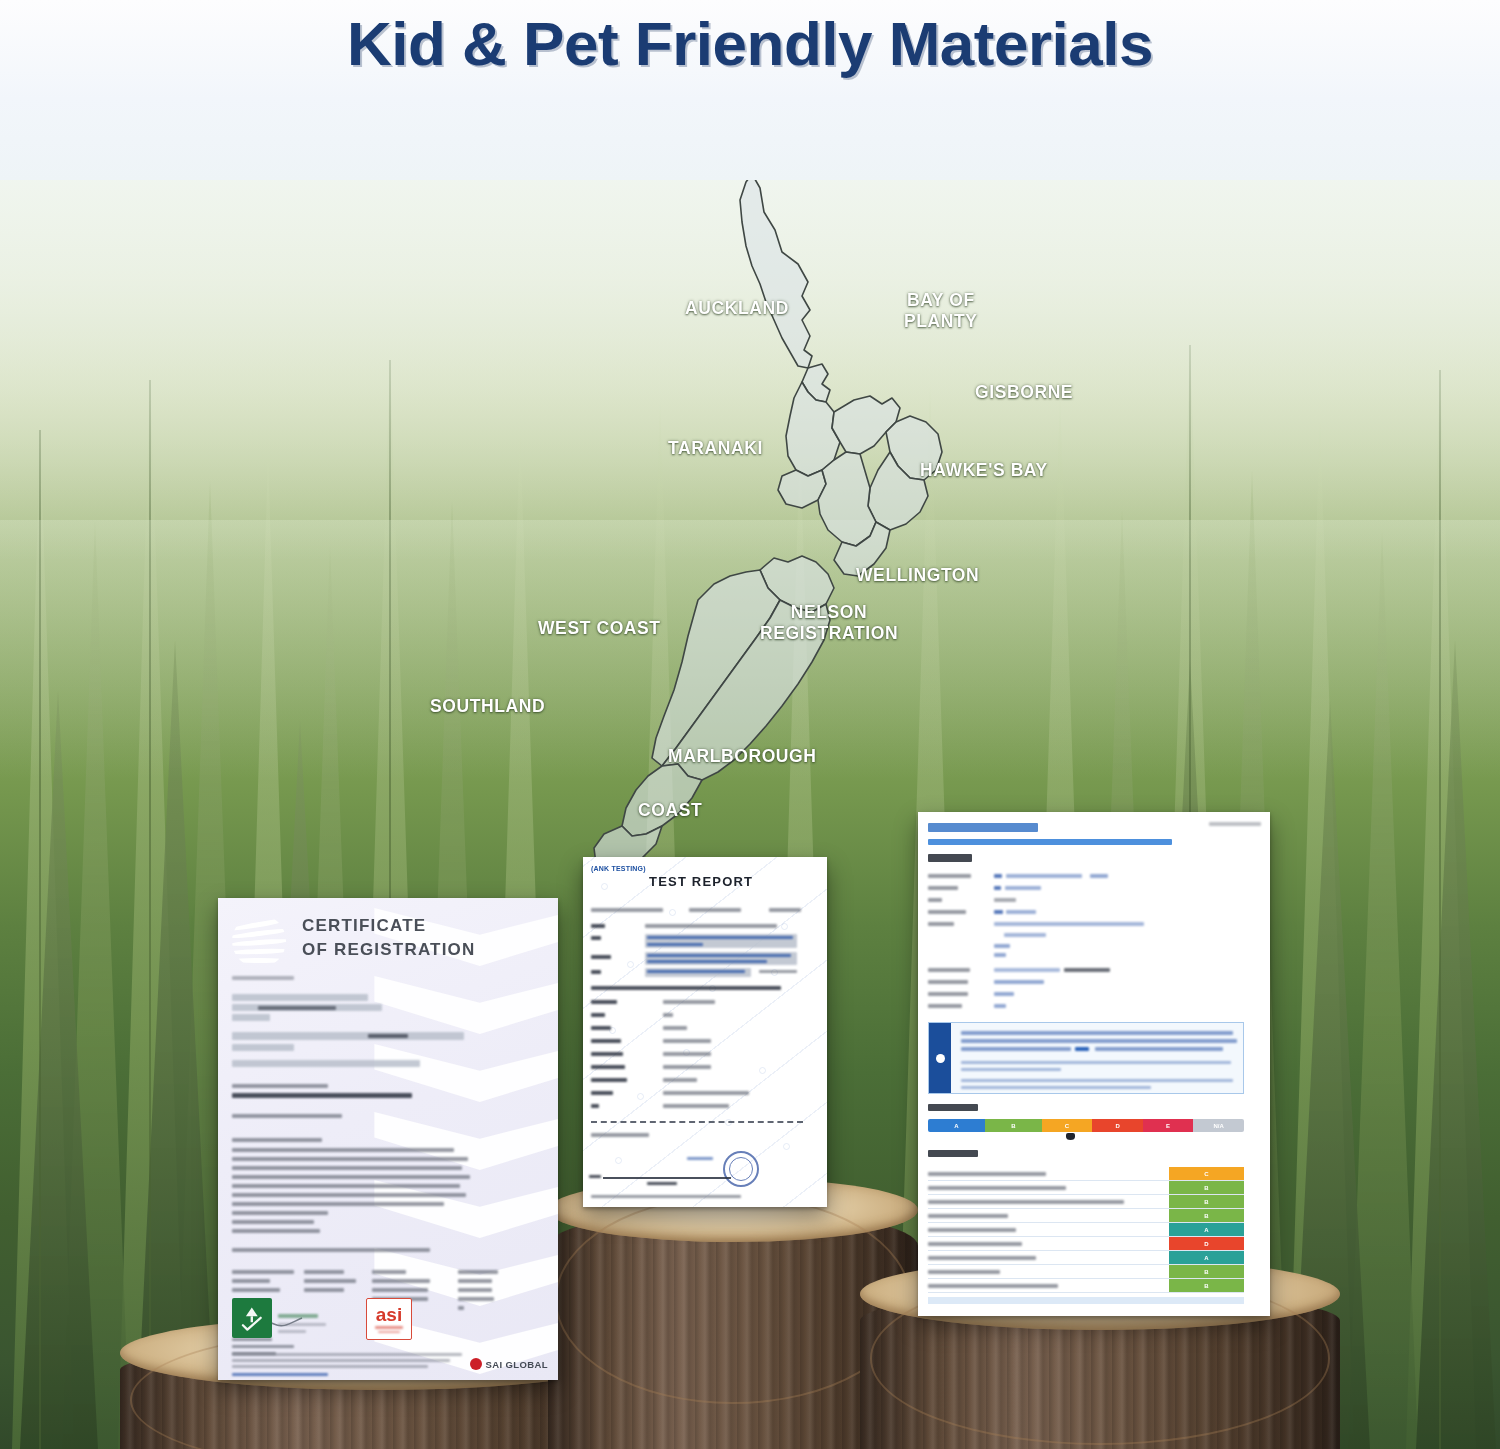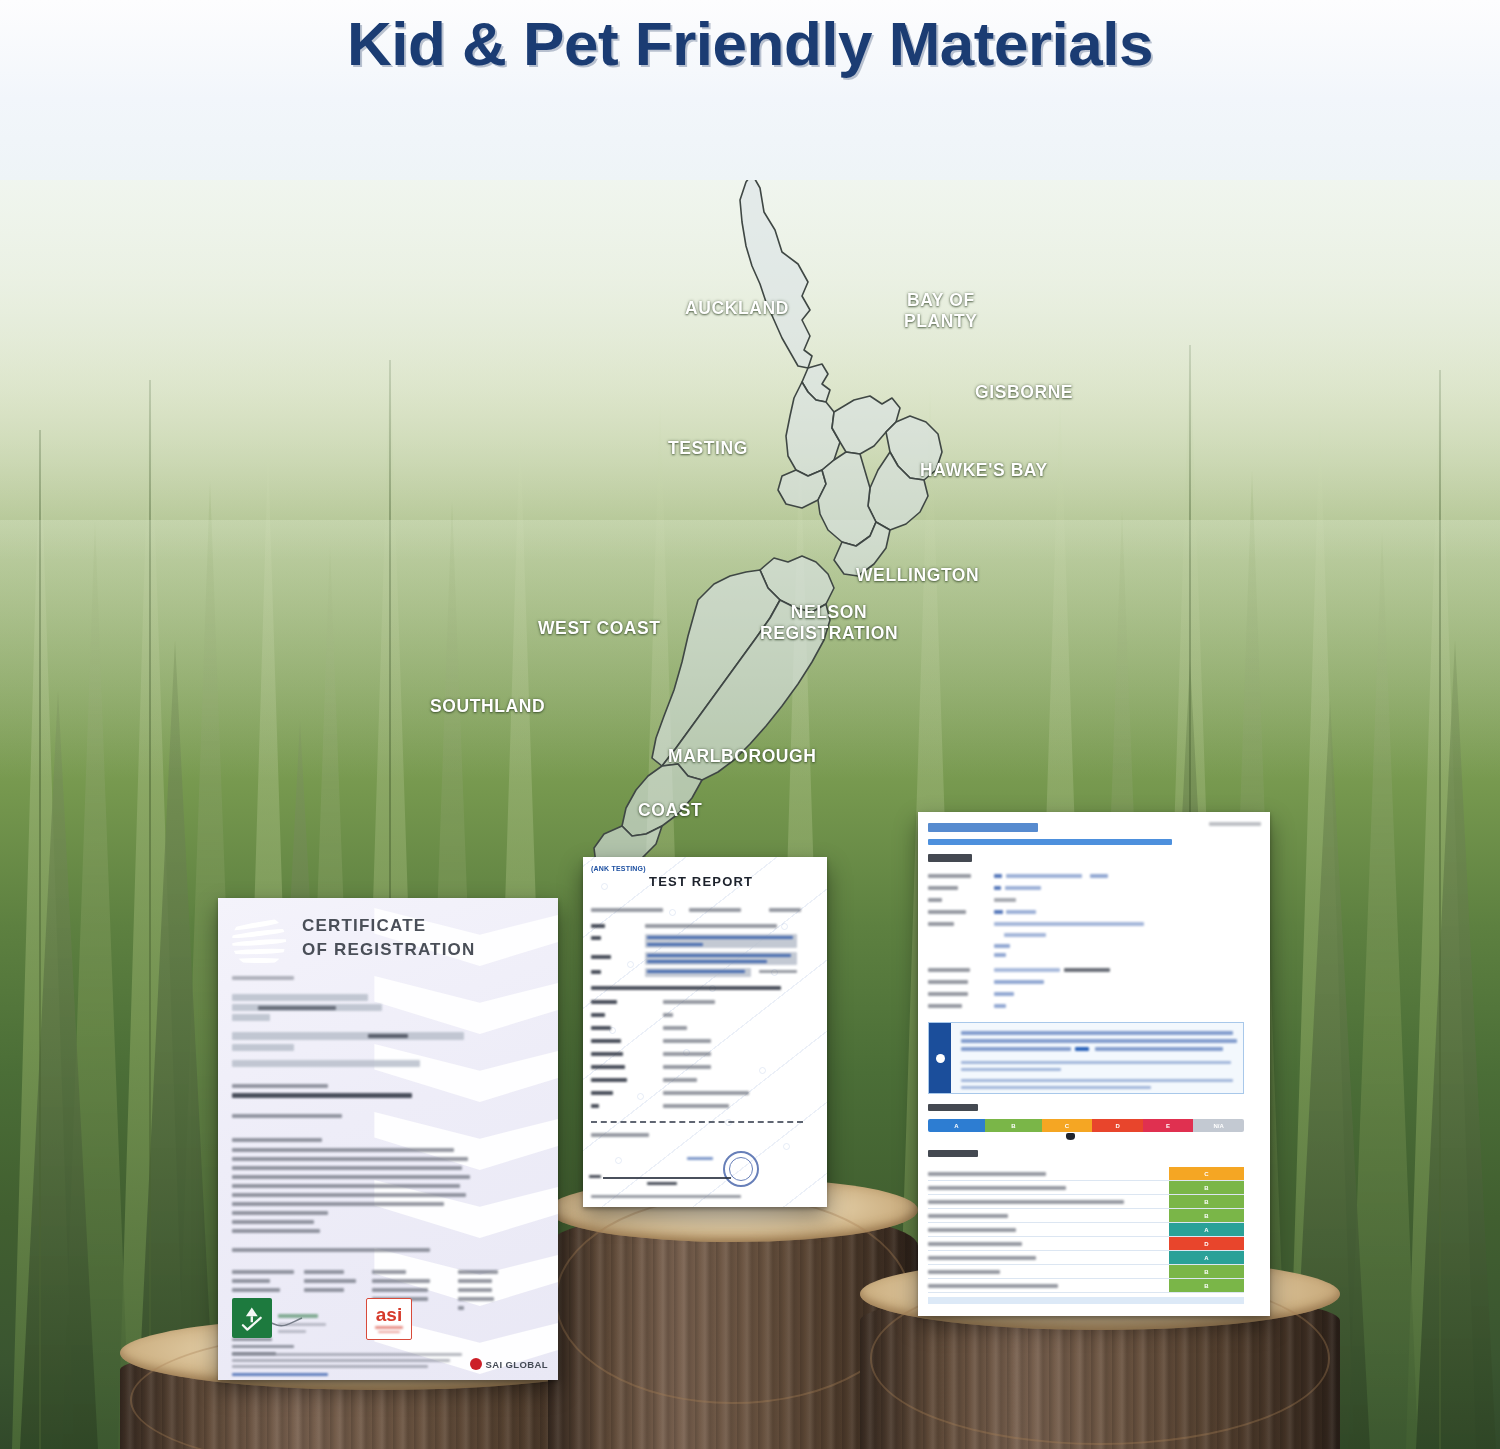--- a/index.html
+++ b/index.html
@@ -331,21 +331,21 @@
         <path d="M192 666 L202 676 L216 674 L232 666 L226 684 L212 698
               L196 708 L178 712 L166 704 L164 688 L174 674 Z"></path>
         <path d="M182 722 L194 718 L200 726 L192 734 L180 732 Z"></path>
       </g>
     </svg>
 
     <div class="map-label" style="left:255px; top:138px;">AUCKLAND</div>
     <div class="map-label" style="left:474px; top:130px; text-align:center; white-space:pre;">BAY OF
 PLANTY</div>
     <div class="map-label" style="left:545px; top:222px;">GISBORNE</div>
-    <div class="map-label" style="left:238px; top:278px;">TESTING</div>
+    <div class="map-label" style="left:238px; top:278px;">TARANAKI</div>
     <div class="map-label" style="left:490px; top:300px;">HAWKE'S BAY</div>
     <div class="map-label" style="left:426px; top:405px;">WELLINGTON</div>
     <div class="map-label" style="left:330px; top:442px; text-align:center; white-space:pre;">NELSON
 REGISTRATION</div>
     <div class="map-label" style="left:108px; top:458px;">WEST COAST</div>
     <div class="map-label" style="left:0px; top:536px;">SOUTHLAND</div>
     <div class="map-label" style="left:238px; top:586px;">MARLBOROUGH</div>
     <div class="map-label" style="left:208px; top:640px;">COAST</div>
   </div>
 

